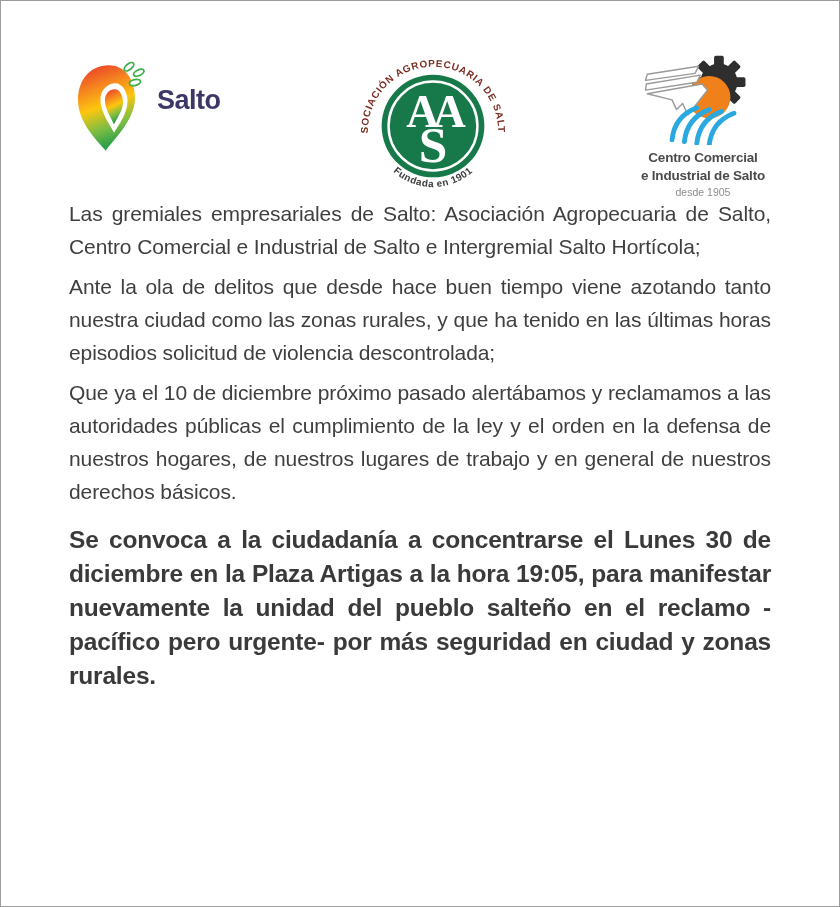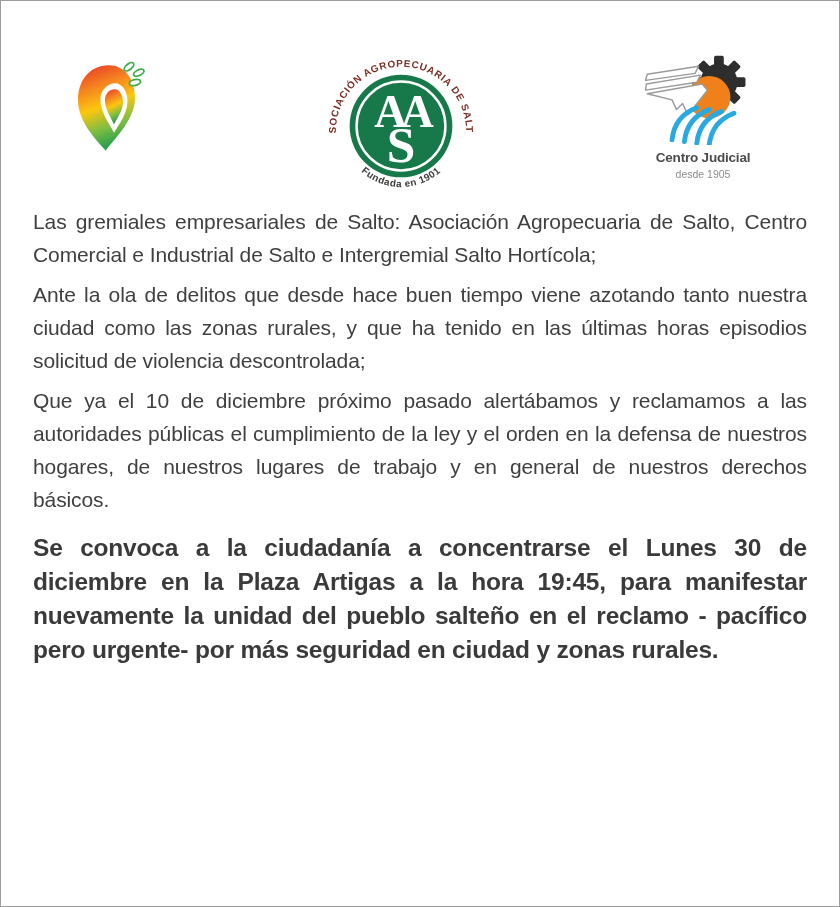--- a/index.html
+++ b/index.html
@@ -34,21 +34,21 @@
   .logo-ccis { width:176px; text-align:center; margin-top:6px; }
   .ccis-name {
     font-size:13.5px;
     font-weight:bold;
     color:#4b4b4d;
     line-height:18px;
     letter-spacing:-0.2px;
   }
   .ccis-since { font-size:10.5px; color:#8c8c8c; margin-top:1px; }
   
-  main { padding:0 32px; margin-top:36px; }
+  main { padding:0 68px; margin-top:28px; }
   p.body-par {
     margin:0 0 7px 0;
     font-size:21px;
     line-height:33px;
     text-align:justify;
     color:#3f3f3f;
     letter-spacing:-0.1px;
   }
   p.callout {
     margin:15px 0 0 0;
@@ -85,20 +85,21 @@
           <path fill="url(#shGrad)" d="M52,36 C44,37 39,44 40,53 C41,64 48,74 52,83 C56,75 64,64 64,53 C64,44 59,35 52,36 Z"></path>
 
           <g stroke="#3dae49" stroke-width="2.4" fill="#ffffff">
             <ellipse cx="72" cy="6" rx="7.5" ry="3.8" transform="rotate(-38 72 6)"></ellipse>
             <ellipse cx="85" cy="14" rx="7.5" ry="3.8" transform="rotate(-26 85 14)"></ellipse>
             <ellipse cx="80" cy="27" rx="7.5" ry="3.8" transform="rotate(-14 80 27)"></ellipse>
           </g>
         </svg>
       </span>
       <div class="sh-name">
+        <div>Salto</div>
       </div>
     </div>
 
     <div class="logo-aas">
       <svg width="158" height="158" viewBox="0 0 160 160" aria-hidden="true">
         <defs>
           <path id="aasTopArc" d="M 14,88 A 66,66 0 0 1 146,88" fill="none"></path>
           <path id="aasBottomArc" d="M 26,110 A 60,60 0 0 0 134,110" fill="none"></path>
         </defs>
         <circle cx="80" cy="82" r="52" fill="#17794a"></circle>
@@ -142,26 +143,27 @@
 
           <g fill="none" stroke="#2aa9e0" stroke-width="5.5" stroke-linecap="round">
             <path d="M 40,98 C 42,80 52,68 68,62"></path>
             <path d="M 54,100 C 56,82 66,70 82,64"></path>
             <path d="M 68,102 C 70,84 80,72 96,66"></path>
             <path d="M 82,104 C 84,86 94,74 110,68"></path>
           </g>
         </svg>
       </span>
       <div class="ccis-name">
-        <div>Centro Judicial</div>
+        <div>Centro Comercial</div>
+        <div>e Industrial de Salto</div>
       </div>
       <div class="ccis-since">desde 1905</div>
     </div>
   </header>
 
   <main>
     <p class="body-par">Las gremiales empresariales de Salto: Asociación Agropecuaria de Salto, Centro Comercial e Industrial de Salto e Intergremial Salto Hortícola;</p>
     <p class="body-par">Ante la ola de delitos que desde hace buen tiempo viene azotando tanto nuestra ciudad como las zonas rurales, y que ha tenido en las últimas horas episodios solicitud de violencia descontrolada;</p>
     <p class="body-par">Que ya el 10 de diciembre próximo pasado alertábamos y reclamamos a las autoridades públicas el cumplimiento de la ley y el orden en la defensa de nuestros hogares, de nuestros lugares de trabajo y en general de nuestros derechos básicos.</p>
-    <p class="callout">Se convoca a la ciudadanía a concentrarse el Lunes 30 de diciembre en la Plaza Artigas a la hora 19:45, para manifestar nuevamente la unidad del pueblo salteño en el reclamo - pacífico pero urgente- por más seguridad en ciudad y zonas rurales.</p>
+    <p class="callout">Se convoca a la ciudadanía a concentrarse el Lunes 30 de diciembre en la Plaza Artigas a la hora 19:05, para manifestar nuevamente la unidad del pueblo salteño en el reclamo - pacífico pero urgente- por más seguridad en ciudad y zonas rurales.</p>
   </main>
 
 </div>
 
 </body></html>

